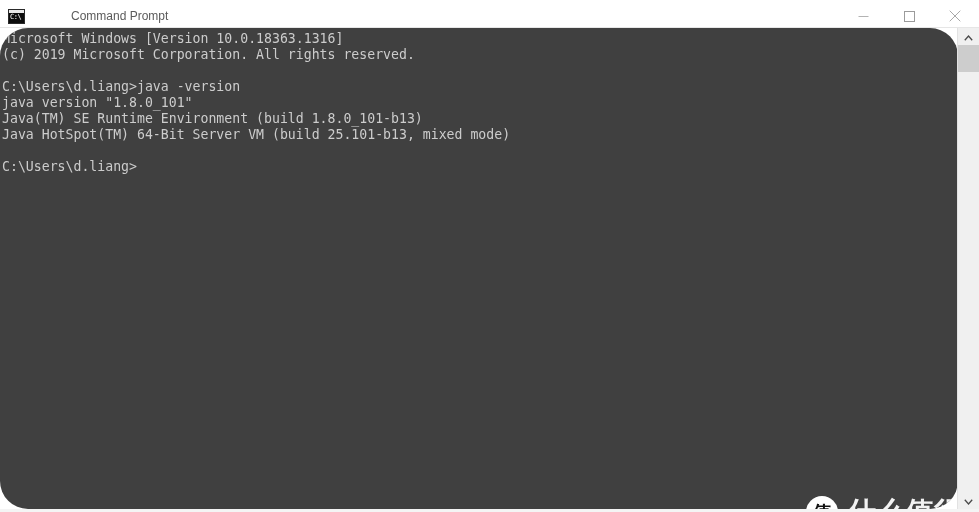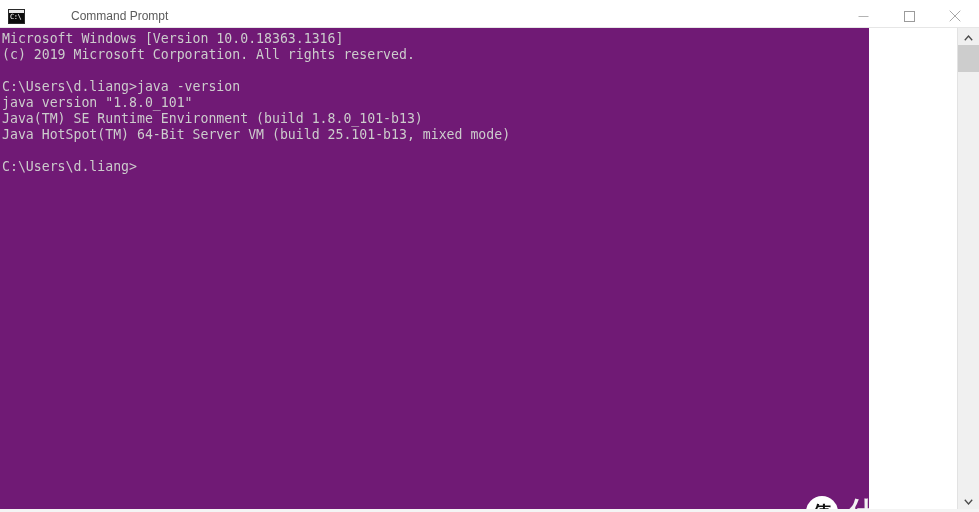--- a/index.html
+++ b/index.html
@@ -96,23 +96,24 @@
   #btn-minimize { right: 93px; }
   #btn-maximize { right: 47px; }
   #btn-close    { right: 1px; }
 
   .win-btn svg { display: block; margin: 0 auto; }
 
   
   #console-body {
     position: absolute;
     left: 0; top: 28px;
-    width: 869px; height: 481px;
-    background: #701a75;
-    overflow: hidden;
+    width: 958px; height: 481px;
+    background: #404040;
+    overflow: hidden;
+    border-radius: 28px;
   }
   #console-text {
     position: absolute;
     left: 2px; top: 3px;
     margin: 0;
     font-family: "DejaVu Sans Mono", monospace;
     font-size: 13.2px;
     line-height: 16px;
     color: #cccccc;
     white-space: pre;

